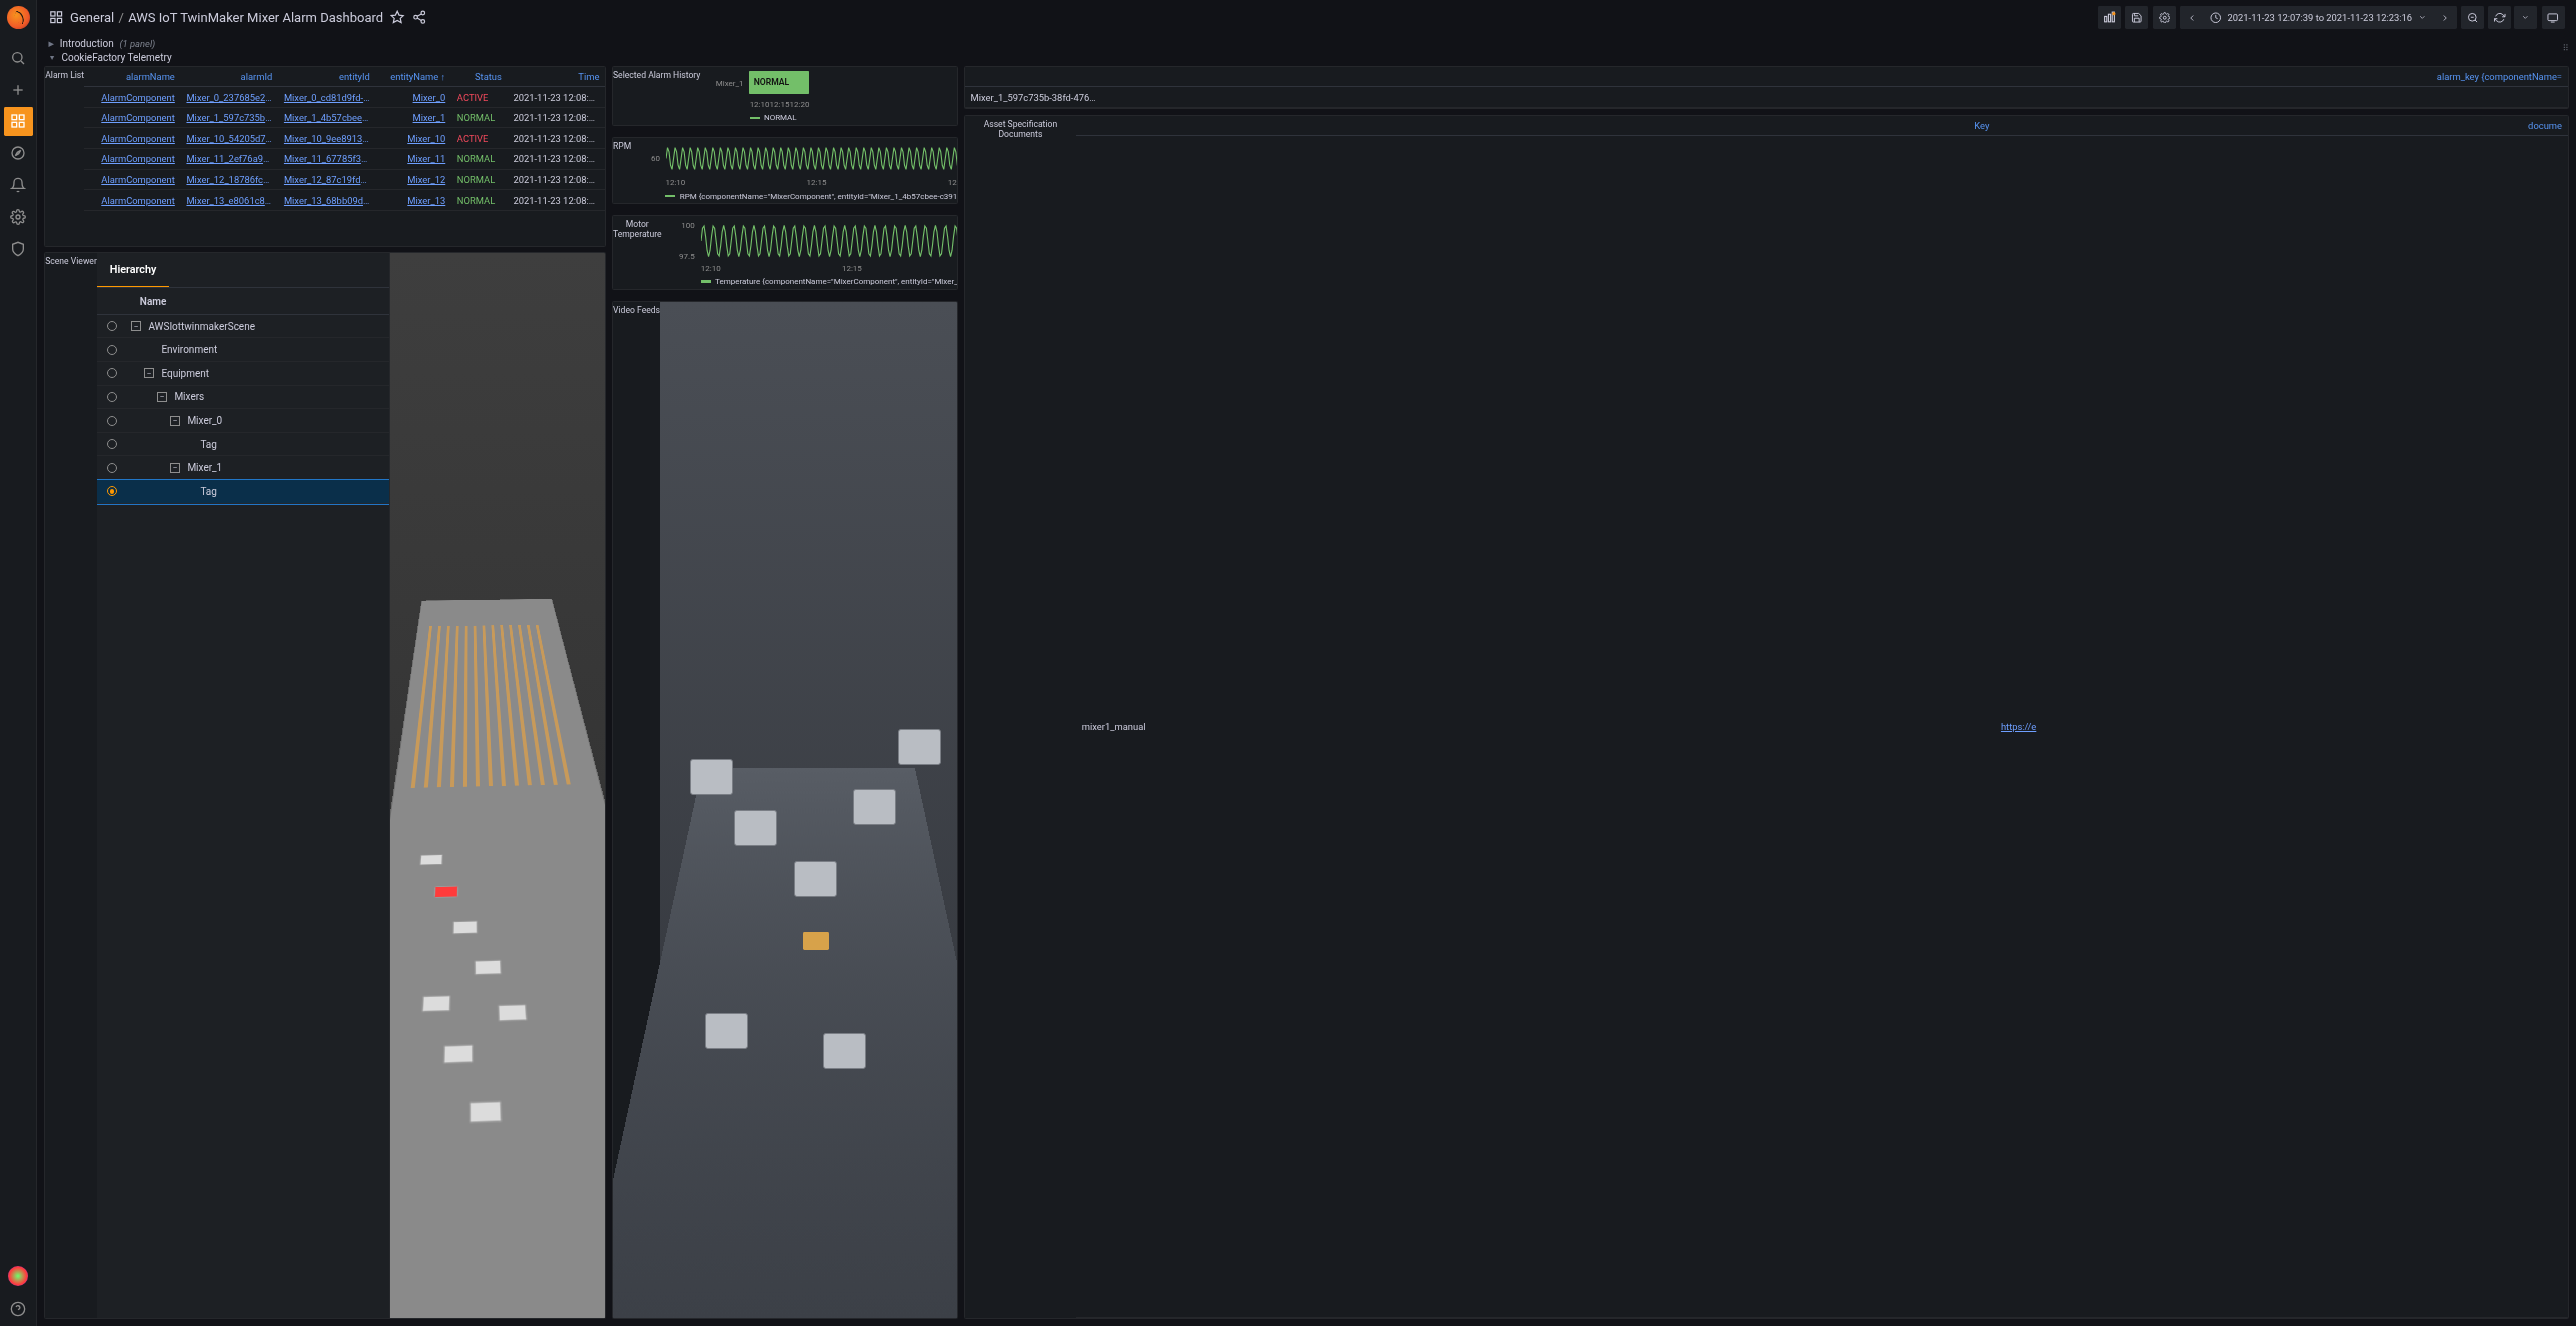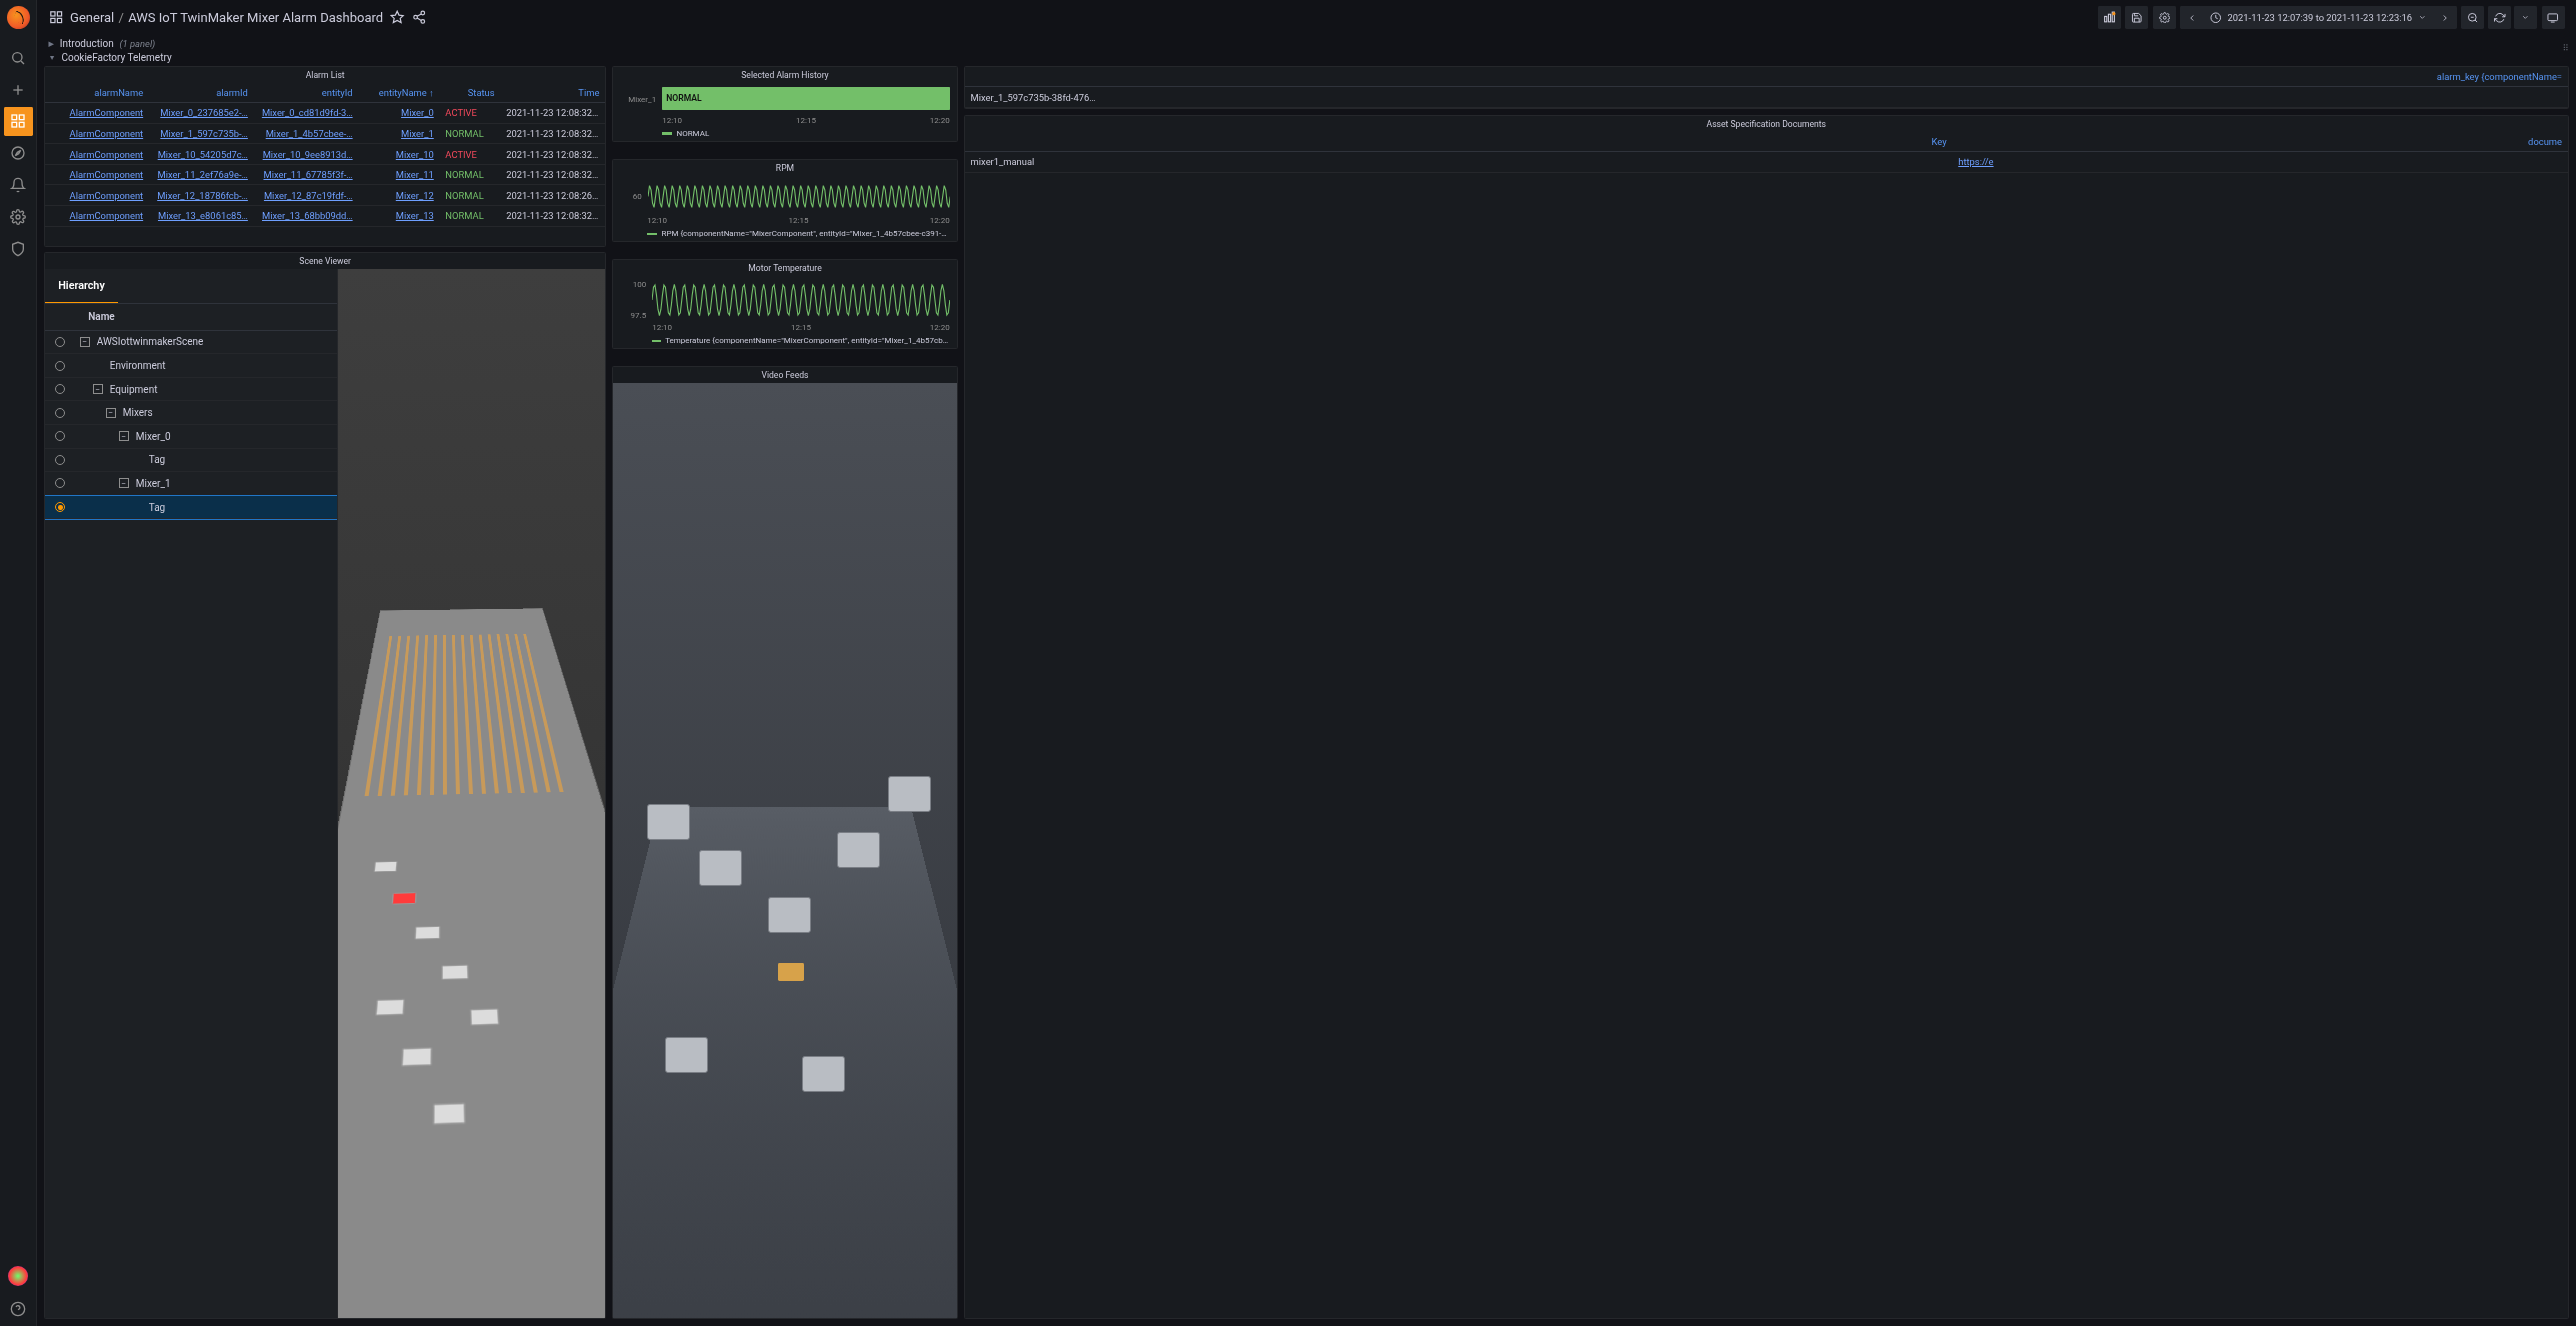--- a/index.html
+++ b/index.html
@@ -110,21 +110,20 @@
   grid-template-columns: 562px 346px 1fr;
   grid-template-rows: 181px 1fr;
   gap: 5.8px;
   overflow: hidden;
 }
 .panel {
   background: #181b1f;
   border: 0.7px solid #25272b;
   border-radius: 1.4px;
   display: flex;
-  flex-direction: column;
   overflow: hidden;
 }
 .panel-title {
   text-align: center;
   font-size: 8.6px;
   color: #ccccdc;
   padding: 2.9px 0;
 }
 .alarm-list { grid-column: 1; grid-row: 1; }
 .table-wrap { overflow: auto; flex: 1; }
@@ -143,21 +142,21 @@
   border-bottom: 0.7px solid #25272b;
   color: #ccccdc;
   white-space: nowrap;
   overflow: hidden;
   text-overflow: ellipsis;
   max-width: 86px;
 }
 .link-cell { color: #6e9fff; cursor: pointer; text-decoration: underline; text-align: right; }
 .status-active { color: #f2495c; }
 .status-normal { color: #73bf69; }
-.charts-col { grid-column: 2; grid-row: 1 / span 2; display: flex; flex-direction: column; gap: 17px; justify-content: center; }
+.charts-col { grid-column: 2; grid-row: 1 / span 2; display: flex; flex-direction: column; gap: 11px; justify-content: center; }
 .charts-col .panel { flex: 0 0 auto; }
 .chart-body { padding: 4.3px 7.2px 2.9px 7.2px; }
 .chart-row { display: flex; align-items: center; gap: 5.8px; }
 .chart-yaxis { font-size: 8px; color: #8e8e8e; min-width: 36px; text-align: right; }
 .chart-area { flex: 1; height: 26px; position: relative; }
 .bar-chart { background: #73bf69; height: 23px; width: 100%; border-radius: 0.7px; }
 .xticks { display: flex; justify-content: space-between; font-size: 8px; color: #8e8e8e; padding-left: 42px; margin-top: 2.9px; }
 .legend { display: flex; align-items: center; gap: 4.3px; font-size: 8px; color: #ccccdc; padding-left: 42px; margin-top: 4.3px; }
 .legend .swatch { width: 10px; height: 2.2px; background: #73bf69; }
 svg.wave { width: 100%; height: 100%; }

